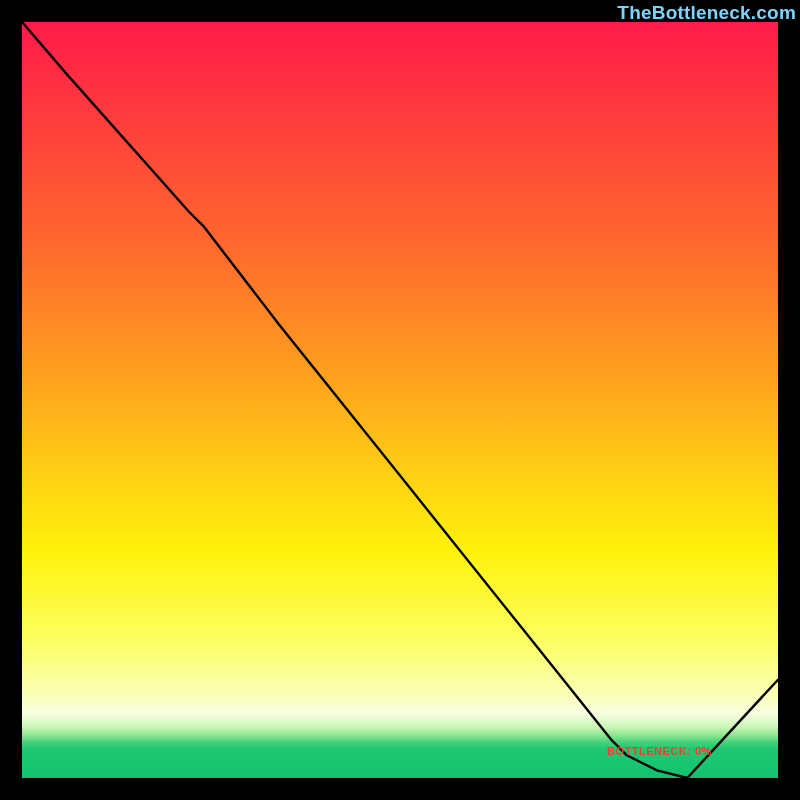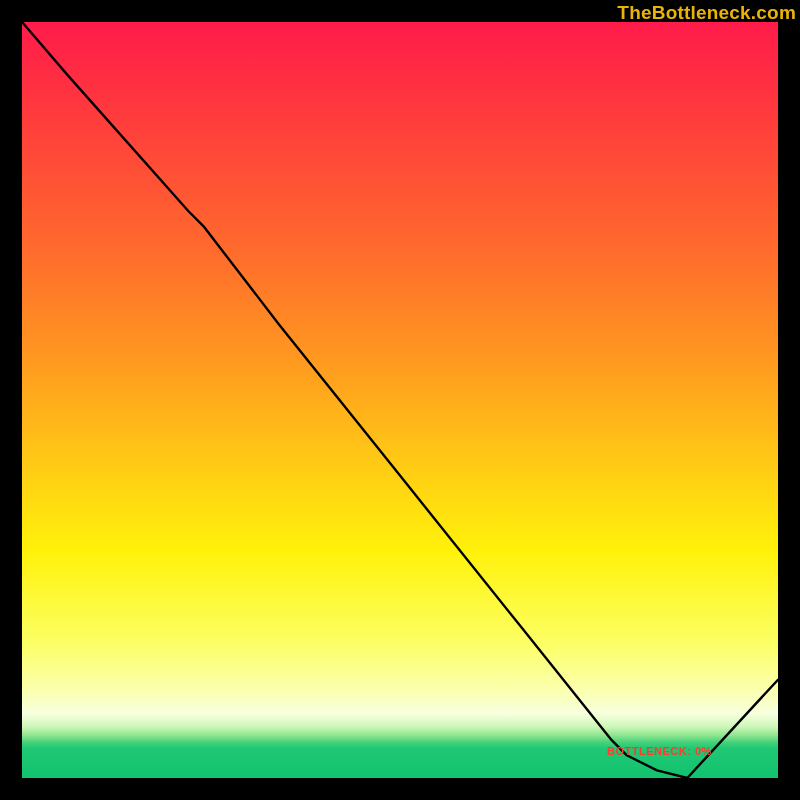--- a/index.html
+++ b/index.html
@@ -49,21 +49,21 @@
     left: 0;
     top: 0;
     width: 756px;
     height: 756px;
     pointer-events: none;
   }
   .watermark {
     position: absolute;
     top: 2px;
     right: 4px;
-    color: #eab308;
+    color: #7dd3fc;
     font-size: 19px;
     font-weight: 600;
     letter-spacing: 0.2px;
   }
   .bottleneck-label {
     position: absolute;
     color: #ff3b2e;
     font-size: 11px;
     font-weight: 700;
     letter-spacing: 0.5px;

